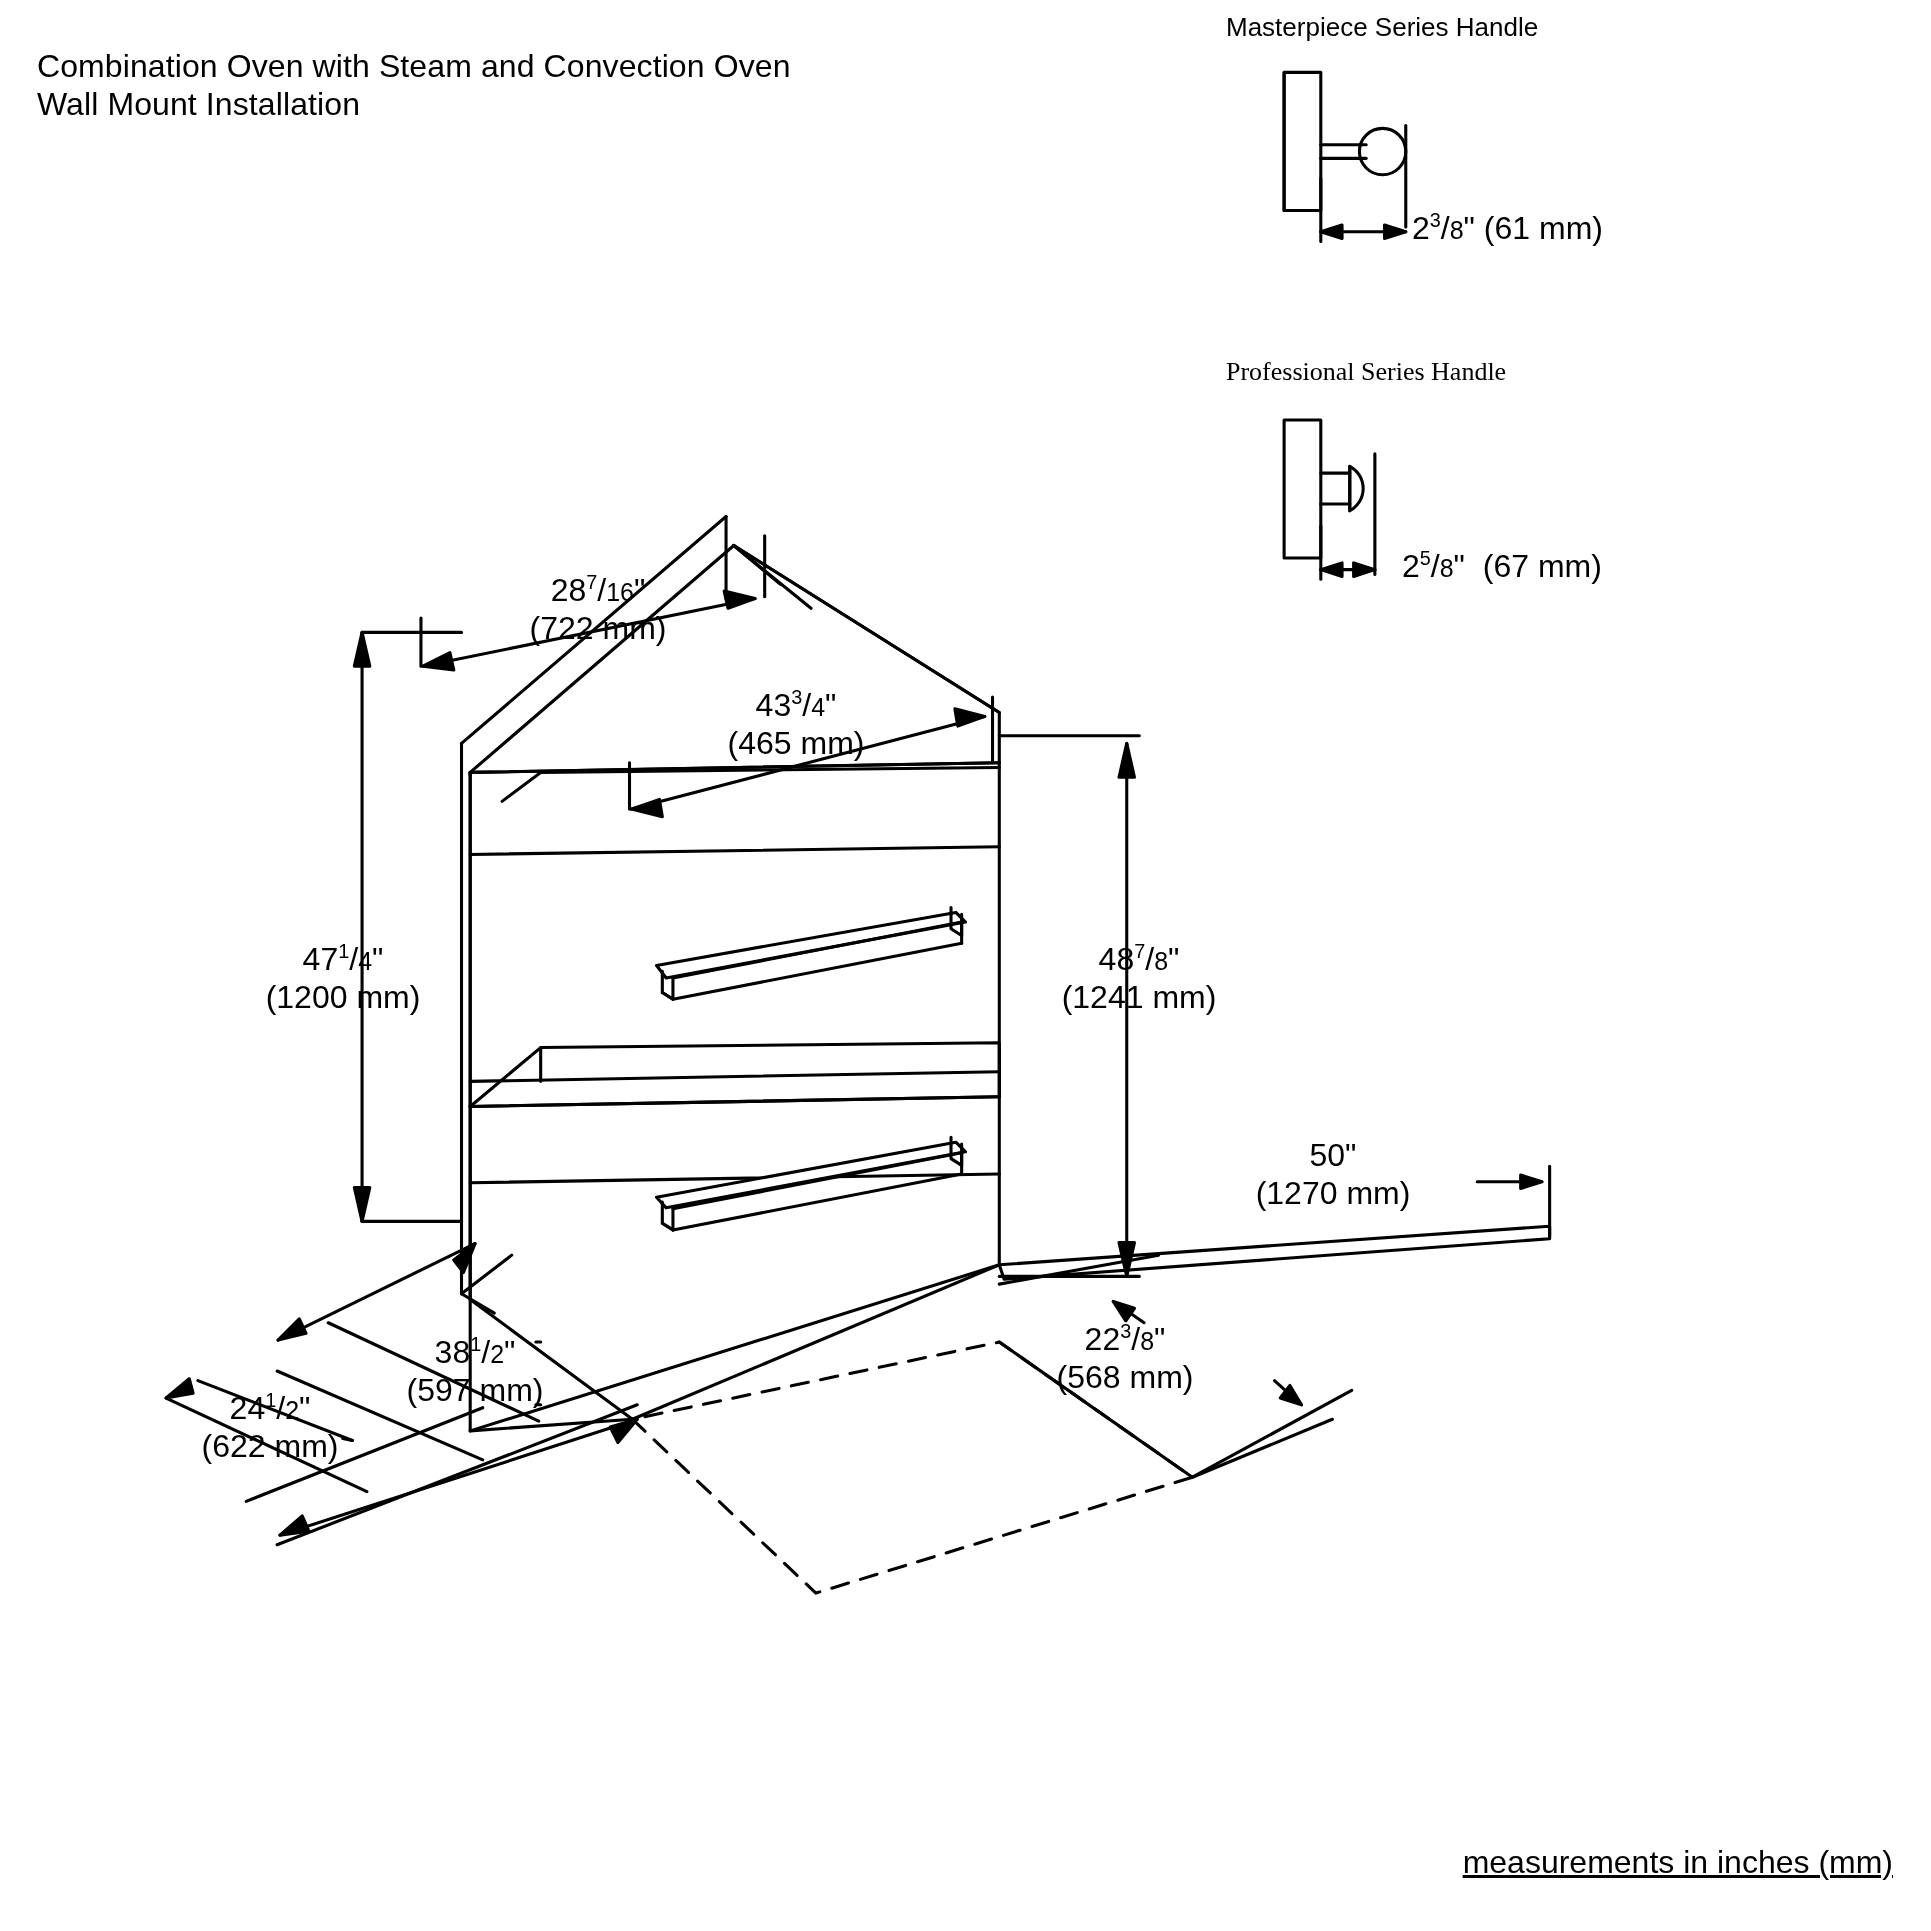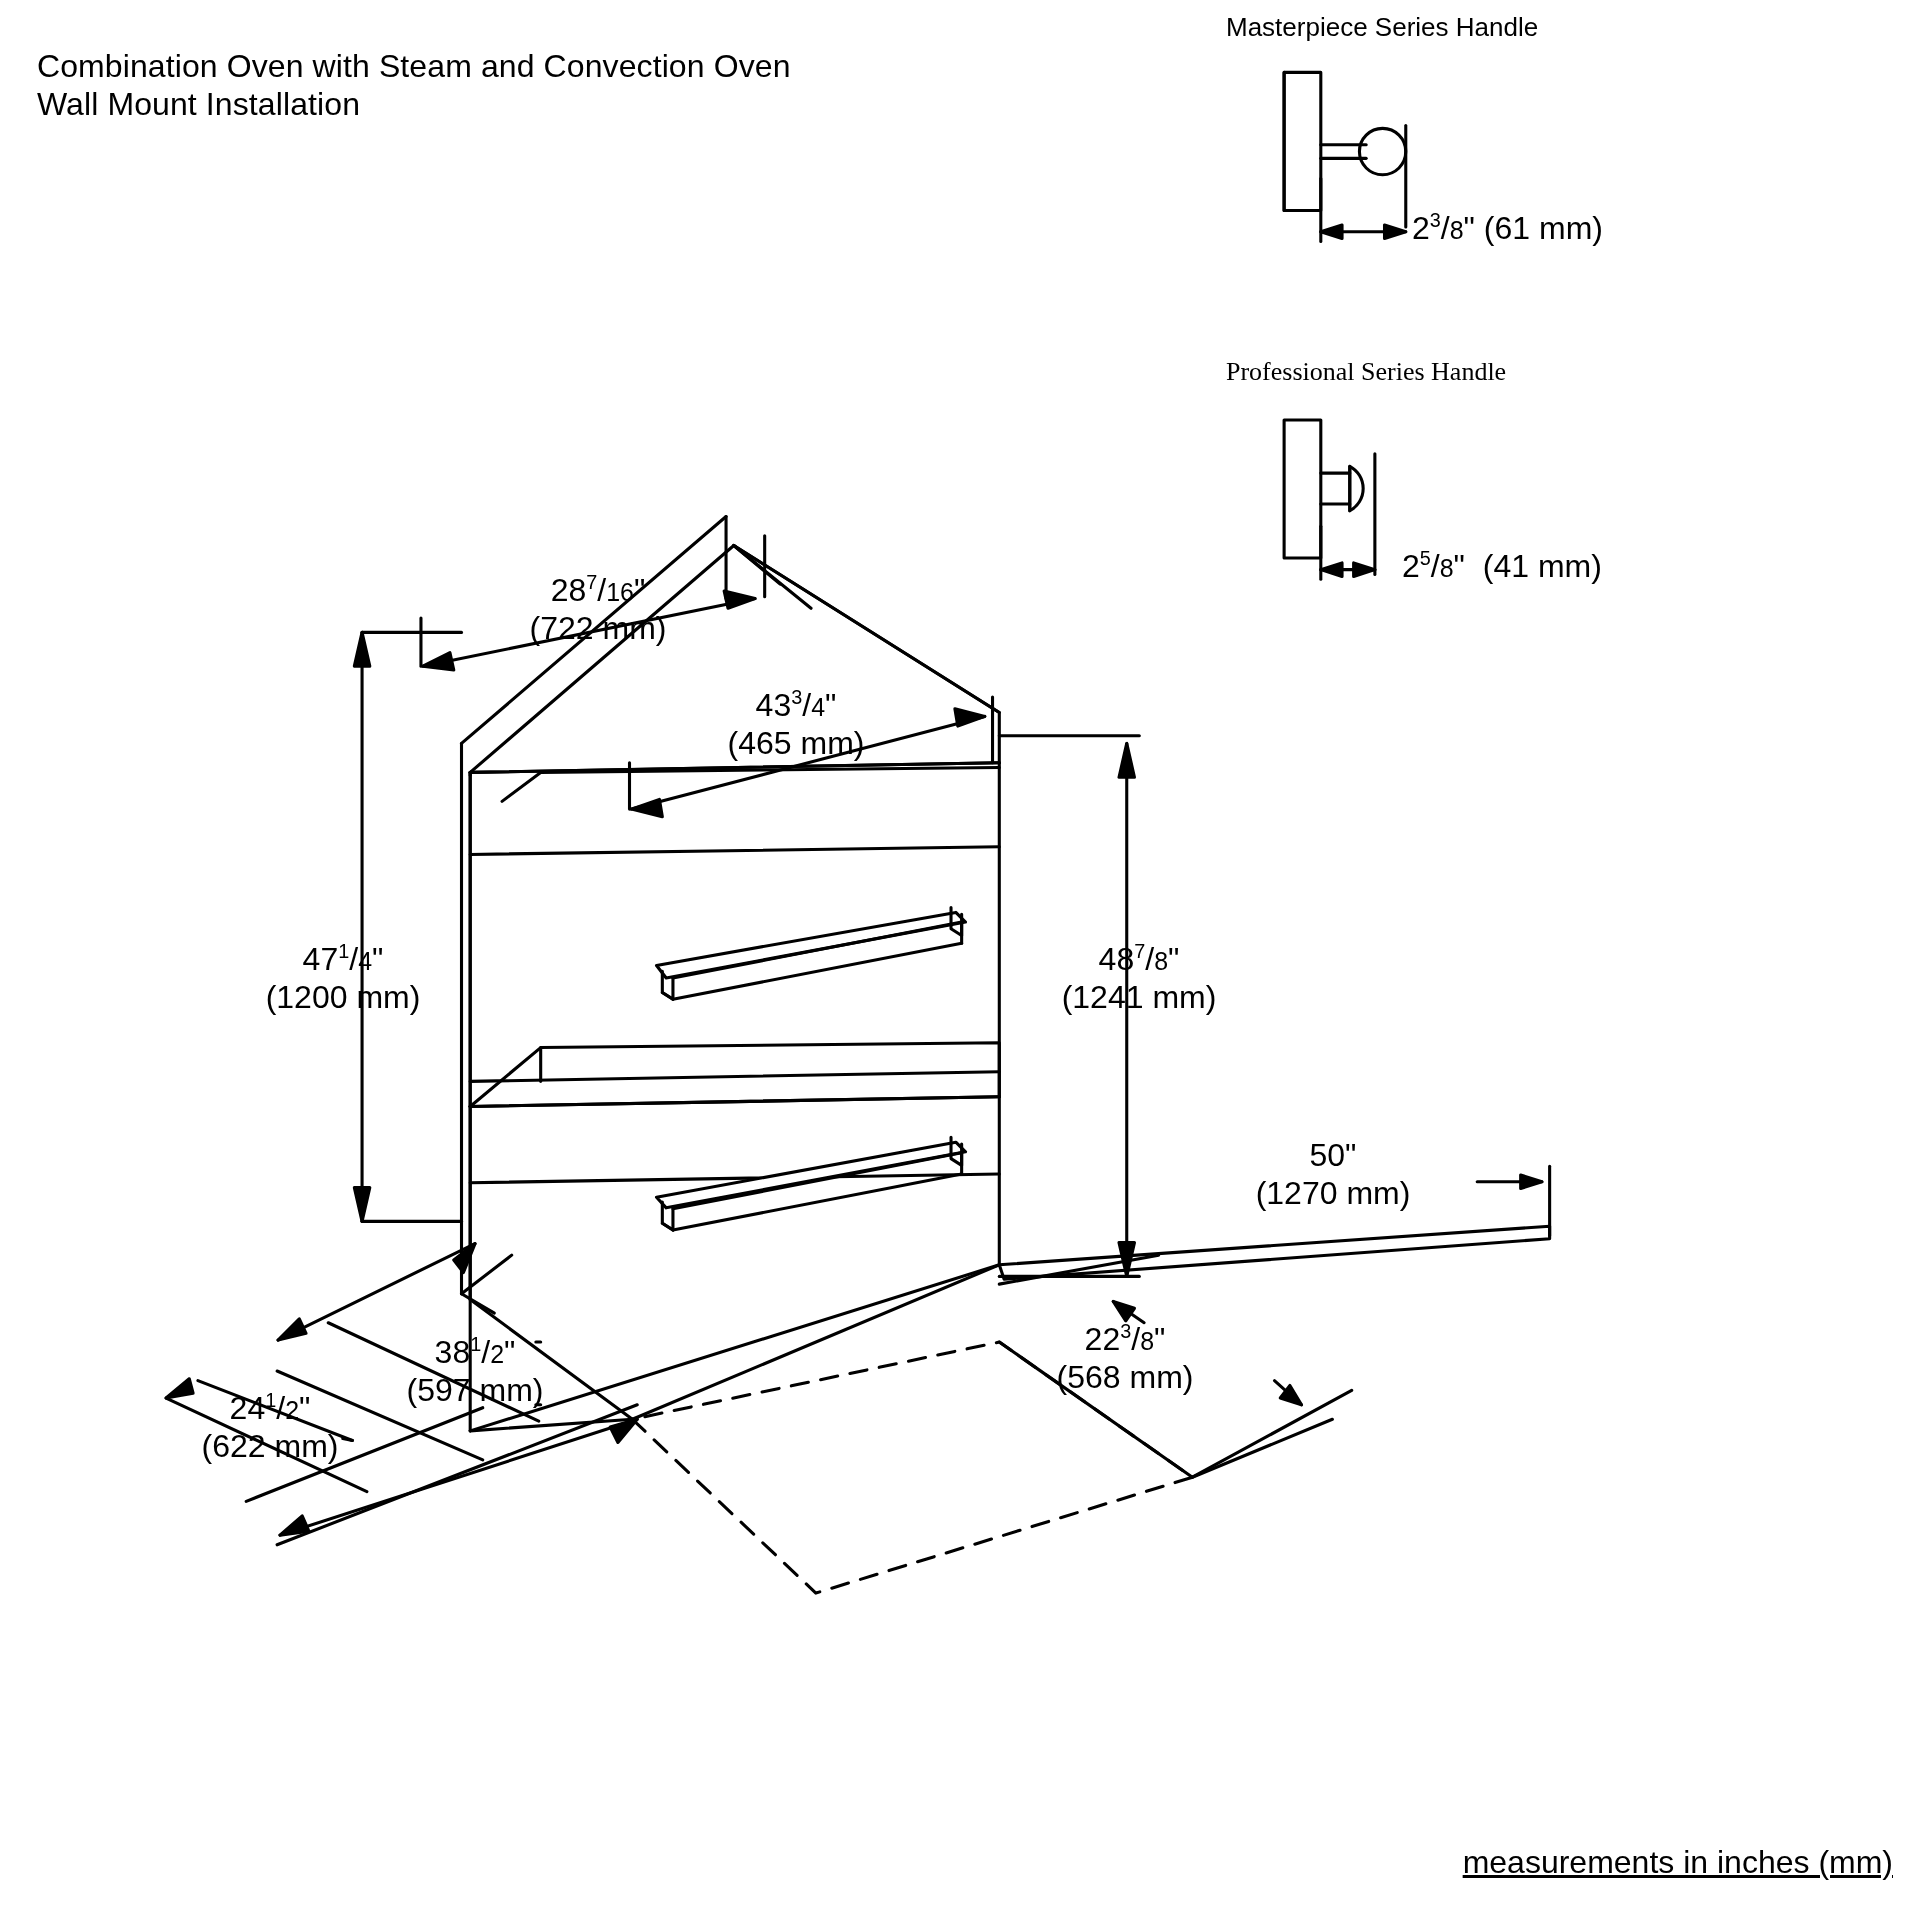--- a/index.html
+++ b/index.html
@@ -234,21 +234,21 @@
 
   <div class="txt title" style="left:37px; top:25px; width:1139px;margin-top:23px;"><span>Combination Oven with Steam and Convection Oven</span>
 <span>Wall Mount Installation</span></div>
 
   <div class="txt handle-title" style="left:1226px; top:11.6px;">Masterpiece Series Handle</div>
 
   <div class="txt dim dim-left" style="left:1412px; top:210px;"><span>2</span><sup class="n">3</sup>/<sub class="d">8</sub><span>"</span> <span>(61 mm)</span></div>
 
   <div class="txt handle-title" style="left:1226px; top:357px;font-family:Liberation Serif, serif;">Professional Series Handle</div>
 
-  <div class="txt dim dim-left" style="left:1402px; top:548px;"><span>2</span><sup class="n">5</sup>/<sub class="d">8</sub><span>"</span>  <span>(41 mm)</span></div>
+  <div class="txt dim dim-left" style="left:1402px; top:548px;"><span>2</span><sup class="n">5</sup>/<sub class="d">8</sub><span>"</span>  <span>(67 mm)</span></div>
 
   <div class="txt dim" style="left:434px; top:572px; width:328px;"><span>28</span><sup class="n">7</sup>/<sub class="d">16</sub><span>"</span>
 <span>(722 mm)</span></div>
 
   <div class="txt dim" style="left:632px; top:687px; width:328px;"><span>43</span><sup class="n">3</sup>/<sub class="d">4</sub><span>"</span>
 <span>(465 mm)</span></div>
 
   <div class="txt dim" style="left:208px; top:941px; width:270px;"><span>47</span><sup class="n">1</sup>/<sub class="d">4</sub><span>"</span>
 <span>(1200 mm)</span></div>
 

